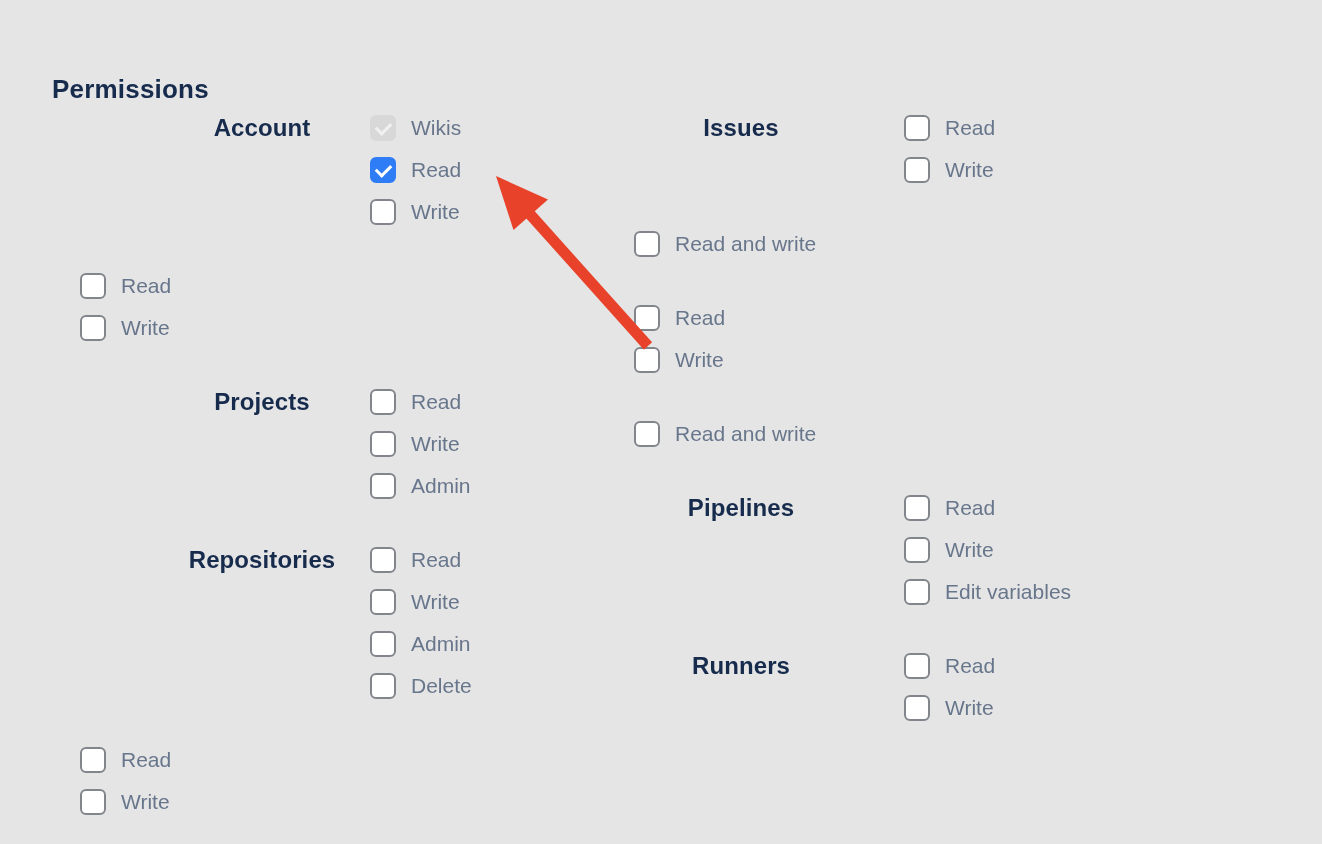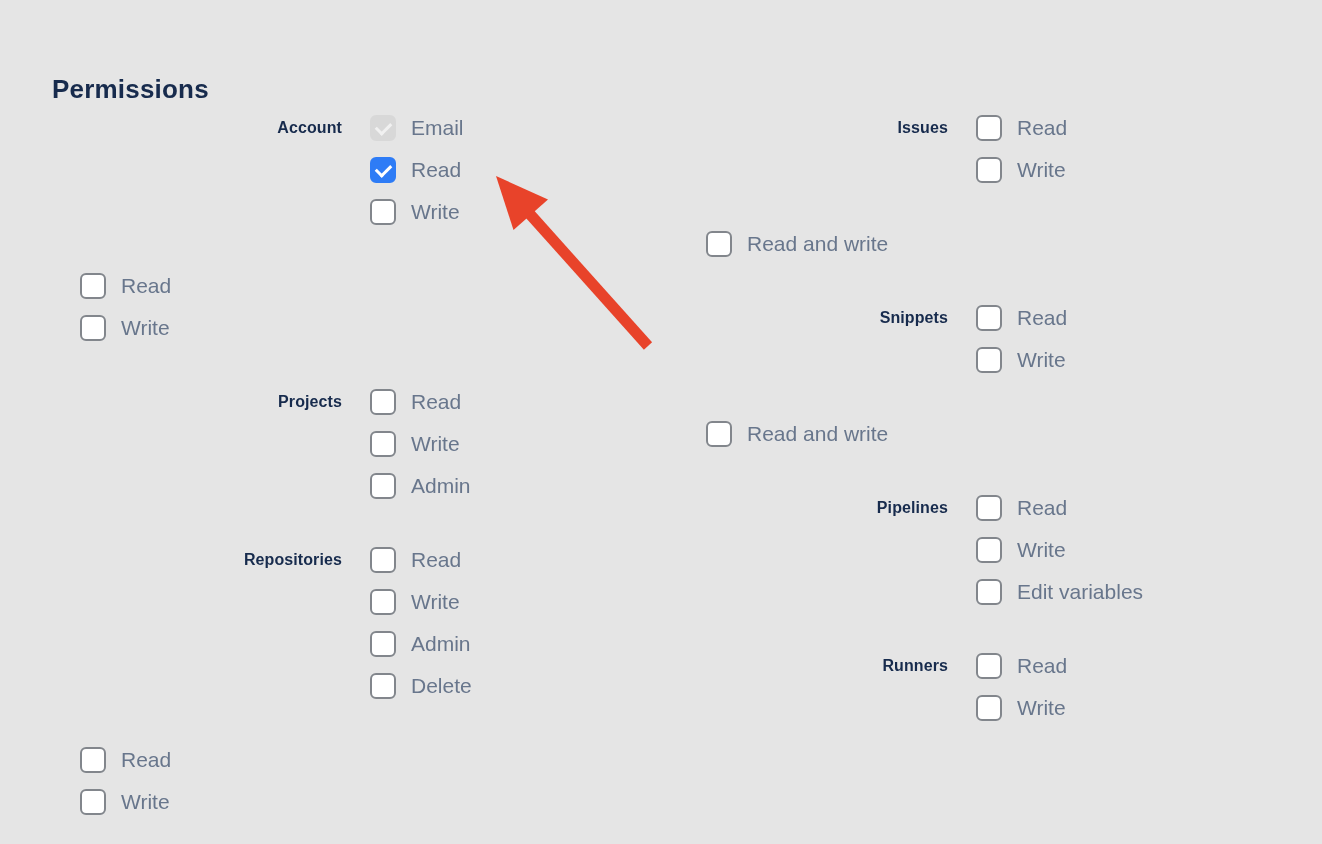--- a/index.html
+++ b/index.html
@@ -22,32 +22,32 @@
     font-size: 26px;
     font-weight: bold;
     color: var(--heading, #172b4d);
     letter-spacing: 0.2px;
   }
   .col {
     position: absolute;
     top: 107px;
   }
   .col-left  { left: 52px;  }
-  .col-right { left: 678px; }
+  .col-right { left: 606px; }
 
   .perm-group {
     display: flex;
     align-items: flex-start;
     margin-bottom: 32px;
   }
   .perm-label {
     flex: none;
-    text-align: right;
+    text-align: center;
     font-weight: bold;
-    font-size: 16px;
+    font-size: 24px;
     line-height: 32px;
     padding-top: 5px;
     color: var(--heading, #172b4d);
     letter-spacing: 0.1px;
   }
   .col-left  .perm-label { width: 160px; padding-left: 130px; }
   .col-right .perm-label { width: 270px; }
 
   .perm-items { flex: none; margin-left: 28px; }
 
@@ -115,21 +115,21 @@
 
   <h2 class="page-heading">Permissions</h2>
 
   <div class="col col-left">
 
     <div class="perm-group">
       <div class="perm-label">Account</div>
       <div class="perm-items">
         <div class="perm-item">
           <span class="checkbox" data-state="disabled_checked"></span>
-          <span class="perm-item-label">Email</span>
+          <span class="perm-item-label">Wikis</span>
         </div>
         <div class="perm-item">
           <span class="checkbox" data-state="checked"></span>
           <span class="perm-item-label">Read</span>
         </div>
         <div class="perm-item">
           <span class="checkbox" data-state="unchecked"></span>
           <span class="perm-item-label">Write</span>
         </div>
       </div>
@@ -222,21 +222,20 @@
     <div class="perm-group">
       <div class="perm-items">
         <div class="perm-item">
           <span class="checkbox" data-state="unchecked"></span>
           <span class="perm-item-label">Read and write</span>
         </div>
       </div>
     </div>
 
     <div class="perm-group">
-      <div class="perm-label">Snippets</div>
       <div class="perm-items">
         <div class="perm-item">
           <span class="checkbox" data-state="unchecked"></span>
           <span class="perm-item-label">Read</span>
         </div>
         <div class="perm-item">
           <span class="checkbox" data-state="unchecked"></span>
           <span class="perm-item-label">Write</span>
         </div>
       </div>

